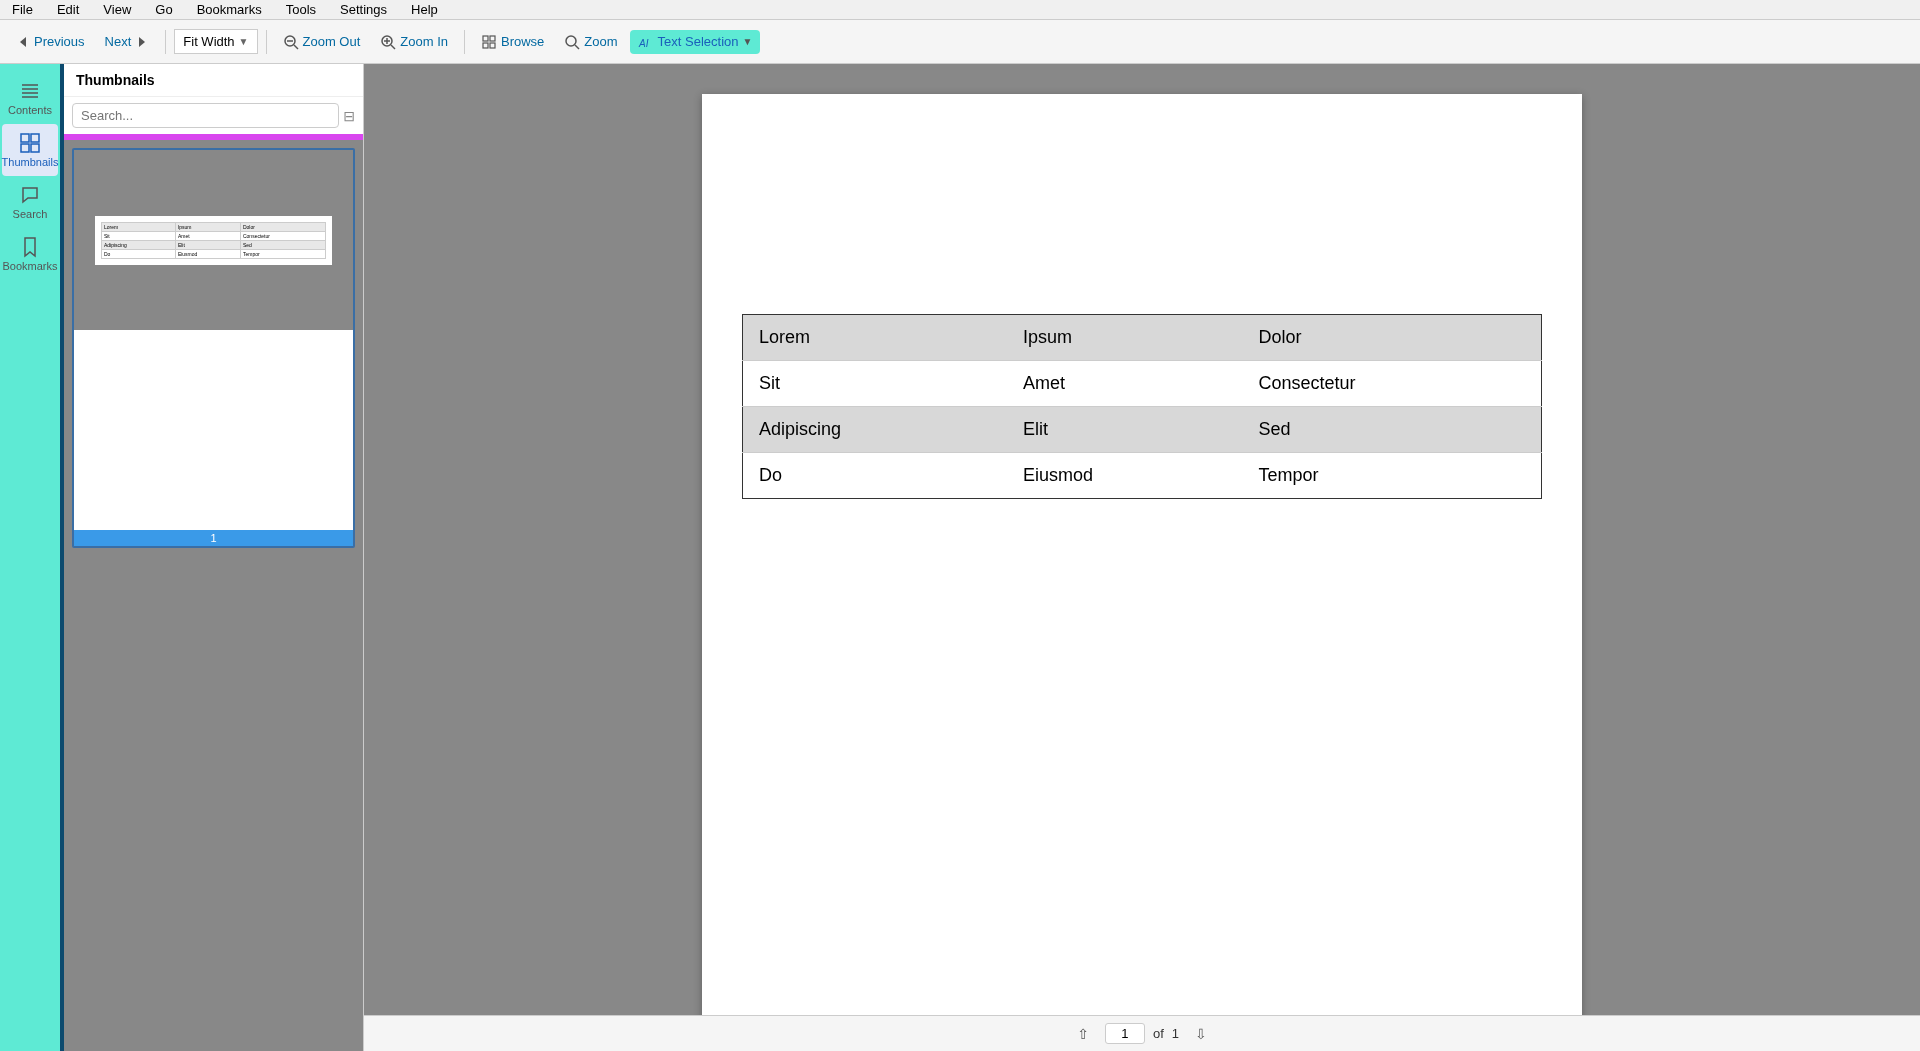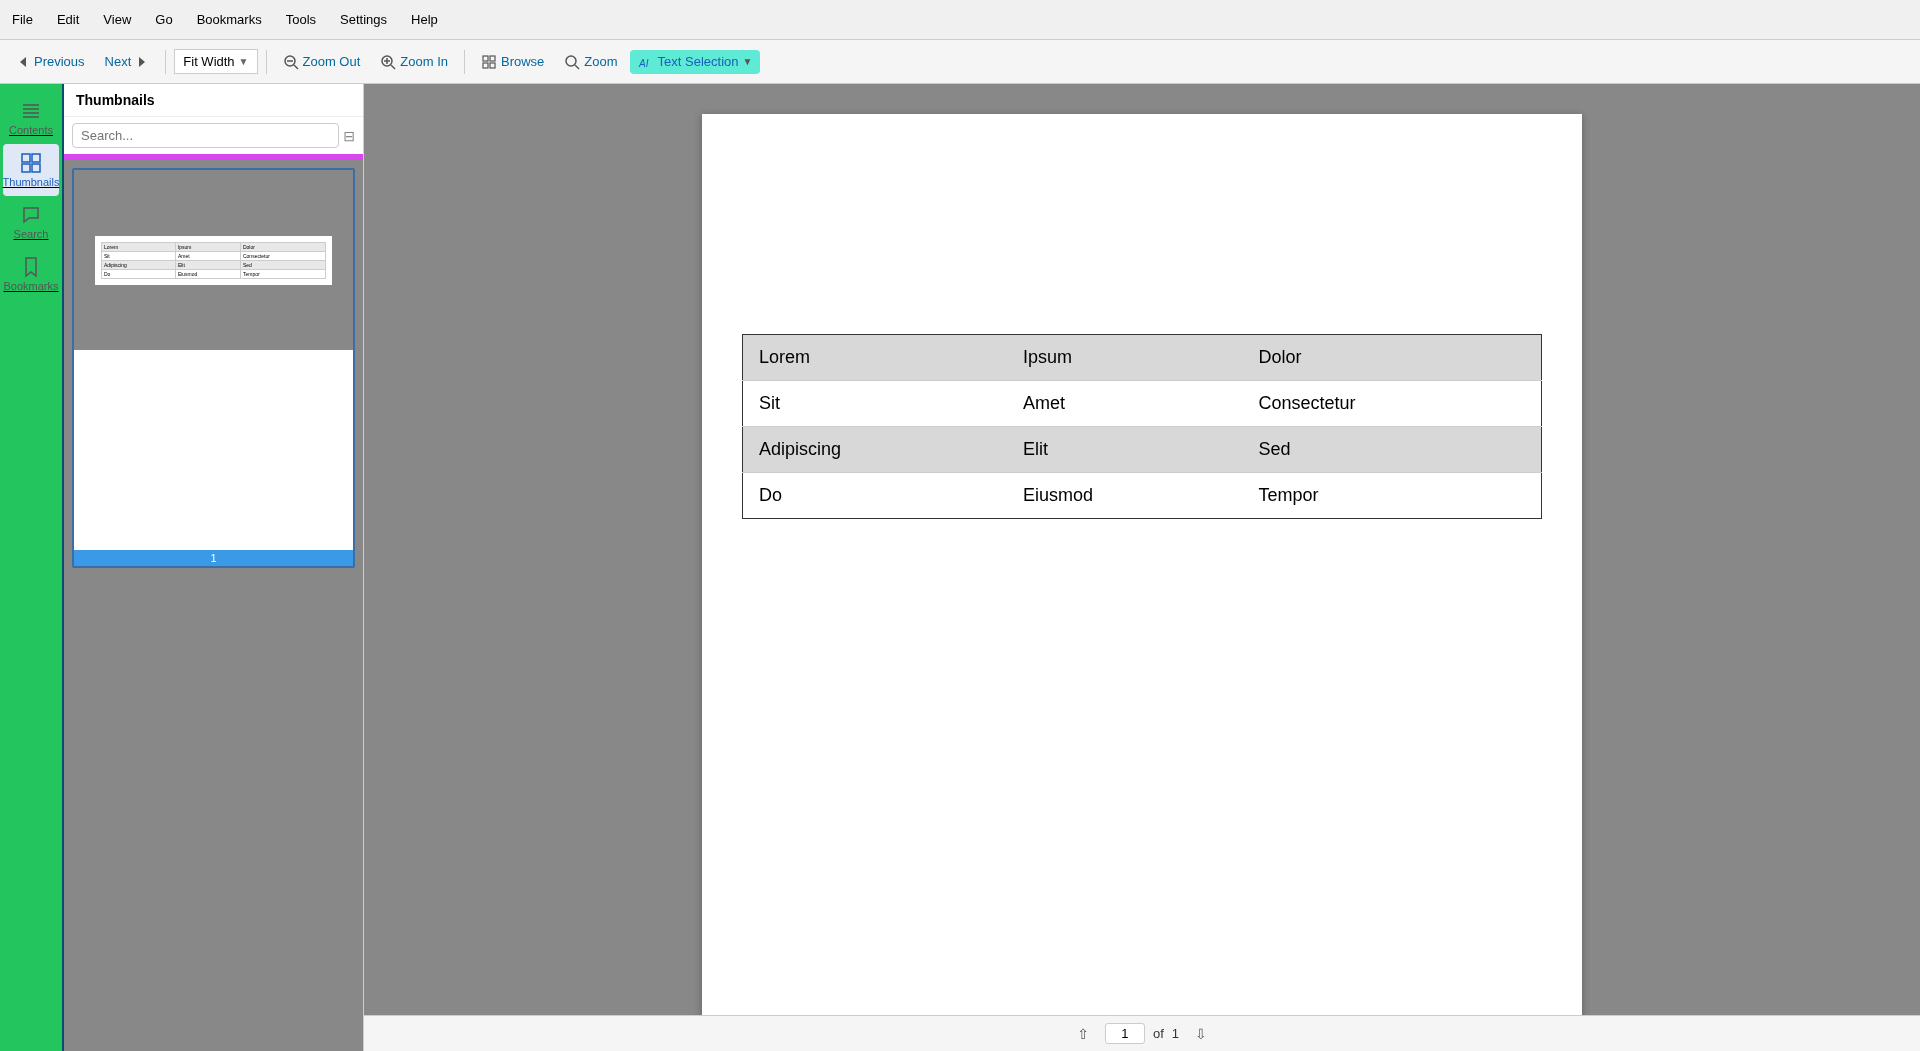--- a/index.html
+++ b/index.html
@@ -1,34 +1,34 @@
 <!DOCTYPE html>
 <html><head>
   <meta charset="utf-8">
   <style>
     * { box-sizing: border-box; margin: 0; padding: 0; }
     body { font-family: -apple-system, BlinkMacSystemFont, 'Segoe UI', sans-serif; font-size: 13px; background: #f0f0f0; display: flex; flex-direction: column; height: 1051px; width: 1920px; overflow: hidden; }
 
     
-    .menubar { display: flex; align-items: center; height: 40px; background: #f0f0f0; border-bottom: 1px solid #ccc; padding: 0 8px; gap: 16px; }
+    .menubar { display: flex; align-items: center; height: 20px; background: #f0f0f0; border-bottom: 1px solid #ccc; padding: 0 8px; gap: 16px; }
     .menubar-item { font-size: 13px; color: #000; cursor: pointer; padding: 2px 4px; }
 
     
     .toolbar { display: flex; align-items: center; height: 44px; background: #f5f5f5; border-bottom: 1px solid #ccc; padding: 0 8px; gap: 4px; }
     .toolbar-btn { display: flex; align-items: center; gap: 4px; padding: 4px 8px; border: none; background: none; cursor: pointer; font-size: 13px; color: #0369a1; border-radius: 4px; }
     .toolbar-btn.active { background: #5eead4; color: #1a5fbb; }
     .toolbar-separator { width: 1px; height: 24px; background: #ccc; margin: 0 4px; }
     .toolbar-select { display: flex; align-items: center; gap: 4px; padding: 4px 8px; border: 1px solid #ccc; background: #fff; border-radius: 0; font-size: 13px; cursor: pointer; }
     .toolbar-select .arrow { font-size: 10px; color: #666; }
 
     
     .main-layout { display: flex; flex: 1; overflow: hidden; }
 
     
-    .icon-panel { width: 64px; background: #22c55e; border-right: 2px solid #0c4a6e; display: flex; flex-direction: column; align-items: center; padding-top: 8px; gap: 0; text-decoration: underline; }
+    .icon-panel { width: 64px; background: #5eead4; border-right: 4px solid #0c4a6e; display: flex; flex-direction: column; align-items: center; padding-top: 8px; gap: 0; }
     .icon-btn { display: flex; flex-direction: column; align-items: center; gap: 2px; padding: 8px 4px; cursor: pointer; border-radius: 4px; width: 56px; font-size: 11px; color: #555; }
     .icon-btn.active { background: #e0e8f8; color: #1a5fbb; }
     .icon-btn svg { width: 22px; height: 22px; }
 
     
     .sidebar { width: 300px; background: #fff; border-right: 1px solid #ccc; display: flex; flex-direction: column; }
     .sidebar-header { padding: 8px 12px; font-weight: 600; font-size: 14px; border-bottom: 1px solid #eee; }
     .sidebar-search { display: flex; align-items: center; padding: 6px 8px; border-bottom: 6px solid #d946ef; gap: 4px; }
     .sidebar-search input { flex: 1; border: 1px solid #ccc; border-radius: 4px; padding: 4px 8px; font-size: 13px; outline: none; }
     .filter-icon { color: #888; cursor: pointer; font-size: 14px; }

